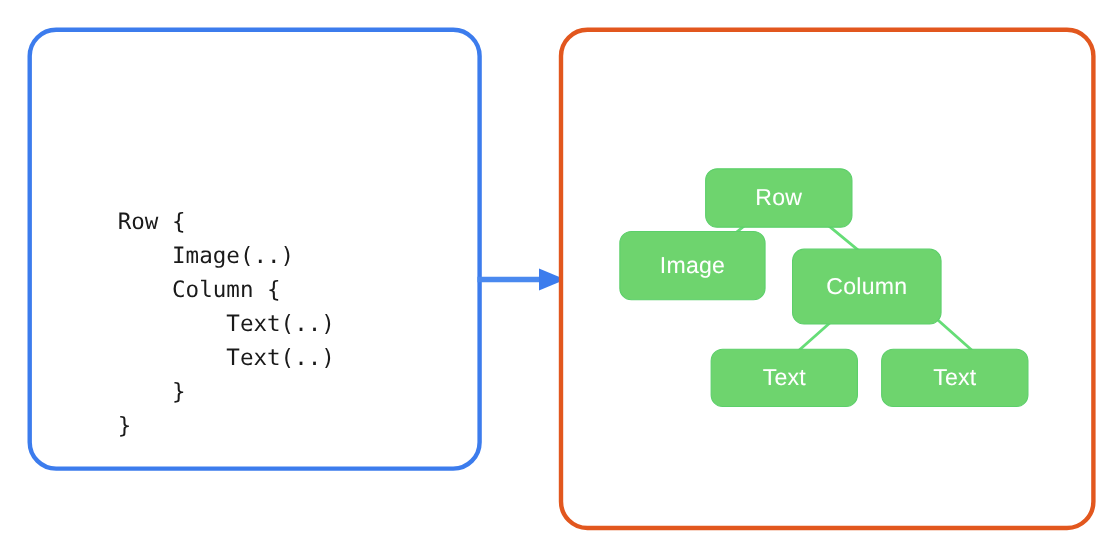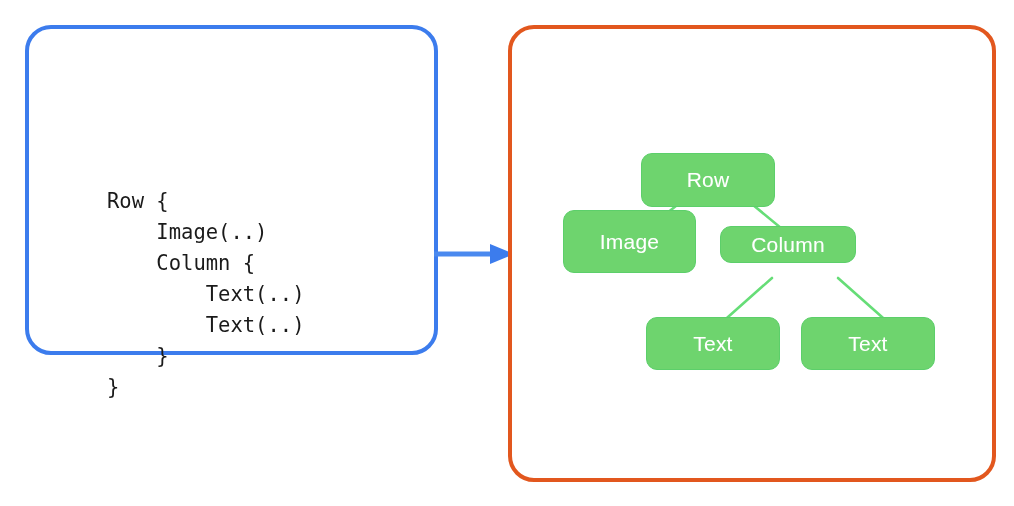--- a/index.html
+++ b/index.html
@@ -22,21 +22,21 @@
   .panel {
     position: absolute;
     box-sizing: border-box;
     background: #ffffff;
     border-radius: 26px;
   }
   #code-panel {
     left: 25px;
     top: 25px;
     width: 413px;
-    height: 330px;
+    height: 403px;
     border: 4px solid #3c7ced;
   }
   #tree-panel {
     left: 508px;
     top: 25px;
     width: 488px;
     height: 457px;
     border: 4px solid #e2571e;
   }
 
@@ -83,21 +83,21 @@
     justify-content: center;
     color: #ffffff;
     font-family: "Liberation Sans", sans-serif;
     font-size: 21px;
     font-weight: 400;
     letter-spacing: 0.2px;
     text-shadow: 0 0 1px rgba(255,255,255,0.25);
   }
   #node-row    { left: 641px; top: 134px; width: 134px; height: 54px; margin-top: 19px; }
   #node-image  { left: 563px; top: 210px; width: 133px; height: 63px; }
-  #node-column { left: 720px; top: 226px; width: 136px; height: 37px; }
+  #node-column { left: 720px; top: 226px; width: 136px; height: 69px; }
   #node-text-1 { left: 646px; top: 317px; width: 134px; height: 53px; }
   #node-text-2 { left: 801px; top: 317px; width: 134px; height: 53px; }
 </style>
 </head>
 <body>
 
 <div id="canvas">
 
   <div class="panel" id="code-panel">
     <pre id="code-block">Row {

